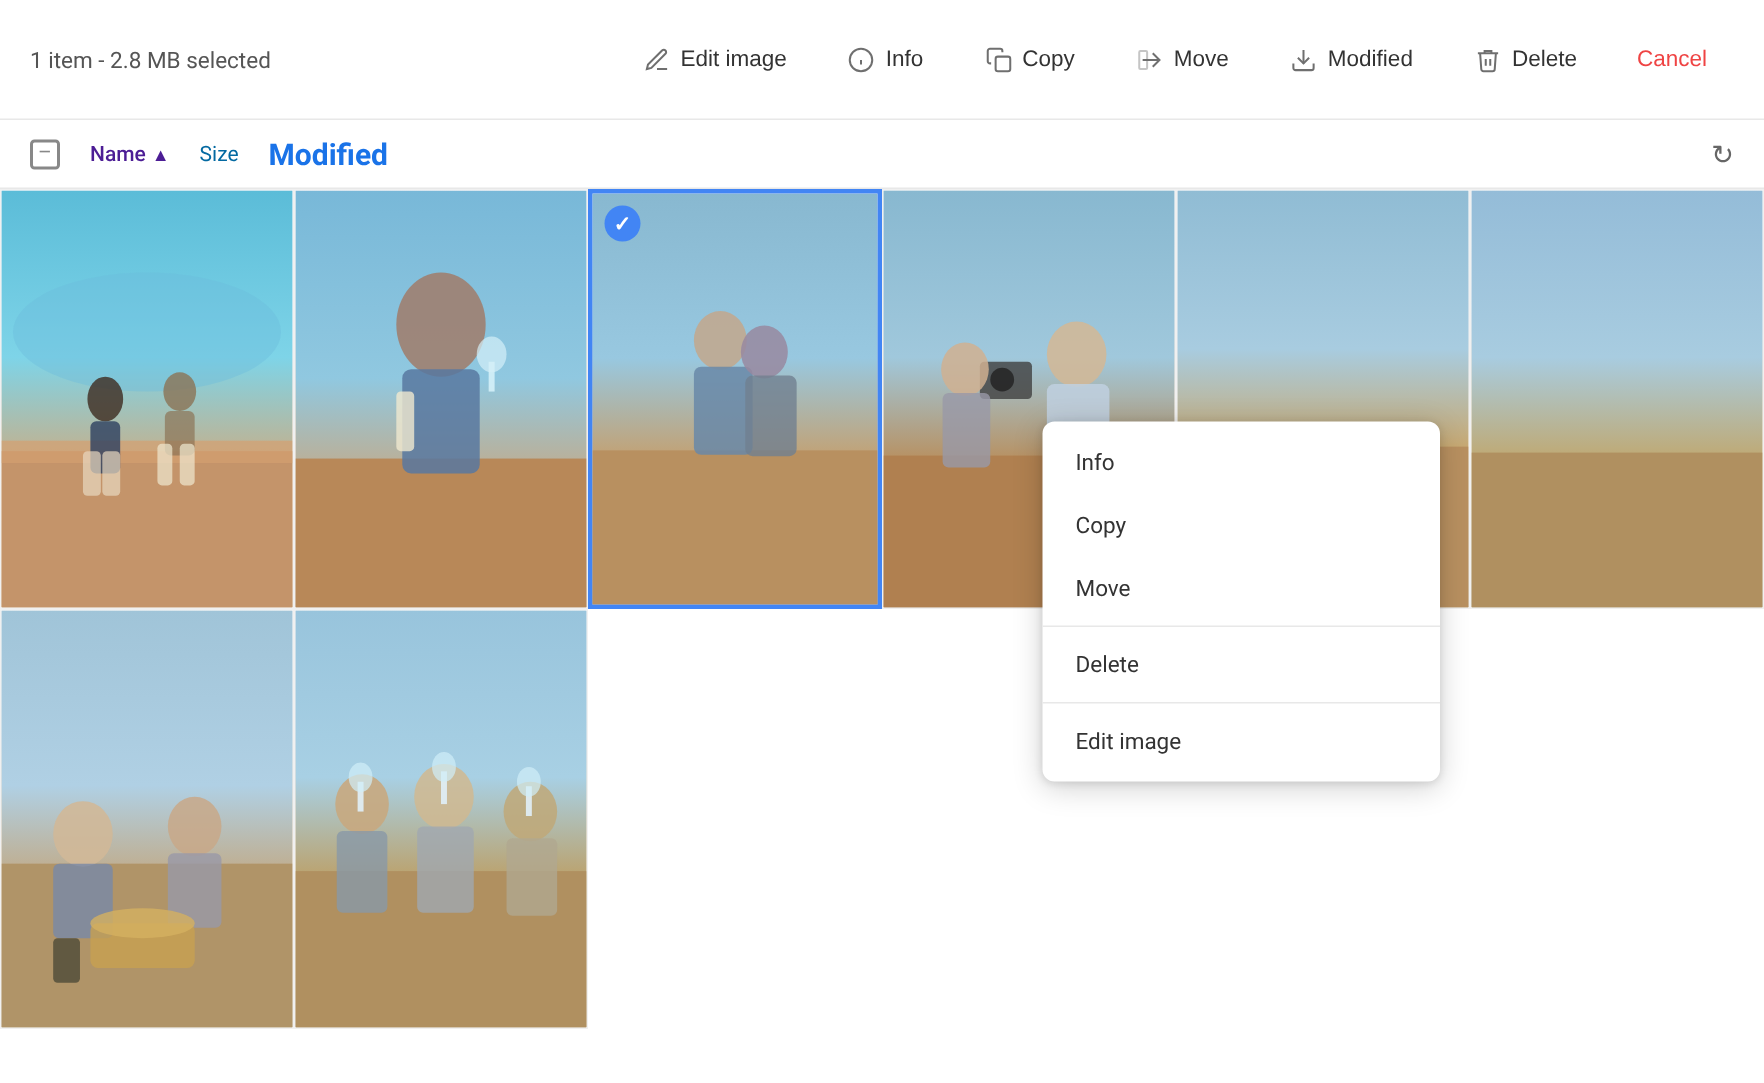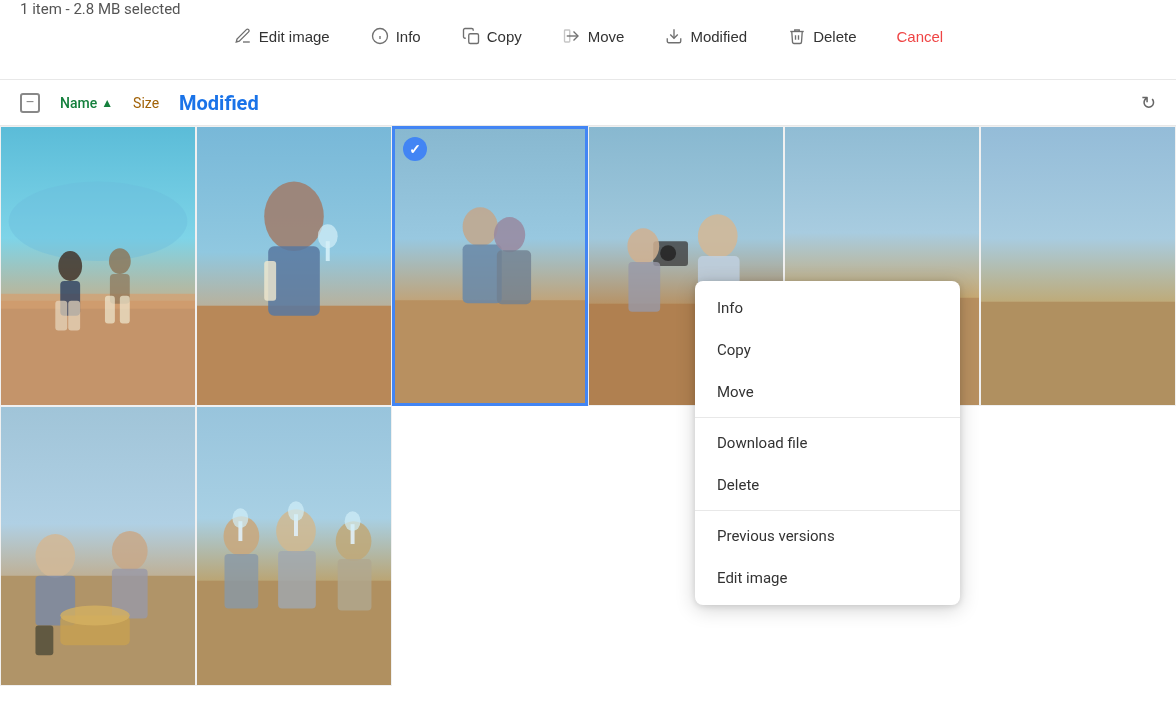--- a/index.html
+++ b/index.html
@@ -13,21 +13,20 @@
     }
 
     
     .toolbar {
       display: flex;
       align-items: center;
       padding: 0 20px;
       height: 80px;
       border-bottom: 1px solid #e8e8e8;
       gap: 0;
-      flex-direction: column;
     }
     .toolbar-selection {
       color: #555;
       font-size: 15px;
       flex: 0 0 auto;
       margin-right: auto;
     }
     .toolbar-actions {
       display: flex;
       align-items: center;
@@ -81,28 +80,28 @@
       color: #888;
       font-size: 14px;
       line-height: 1;
       margin-top: -2px;
     }
     .col-header-name {
       display: flex;
       align-items: center;
       gap: 4px;
       font-size: 14px;
-      color: #15803d;
+      color: #4c1d95;
       cursor: pointer;
       font-weight: 500;
     }
     .col-header-name .sort-arrow { font-size: 12px; }
     .col-header-size {
       font-size: 14px;
-      color: #a16207;
+      color: #0369a1;
       cursor: pointer;
     }
     .col-header-modified {
       font-size: 20px;
       color: #1a73e8;
       cursor: pointer;
       font-weight: 700;
     }
     .col-refresh {
       margin-left: auto;
@@ -483,34 +482,28 @@
       <div class="context-menu-item">
         <span>Copy</span>
       </div>
 
       <div class="context-menu-item">
         <span>Move</span>
       </div>
 
       <div class="context-menu-divider"></div>
 
-      <div class="context-menu-item">
-        <span>Download file</span>
-      </div>
 
 
       <div class="context-menu-item">
         <span>Delete</span>
       </div>
 
       <div class="context-menu-divider"></div>
 
-      <div class="context-menu-item">
-        <span>Previous versions</span>
-      </div>
 
       <div class="context-menu-item">
         <span>Edit image</span>
       </div>
 
     </div>
   </div>
 </div>
 
 </body></html>

